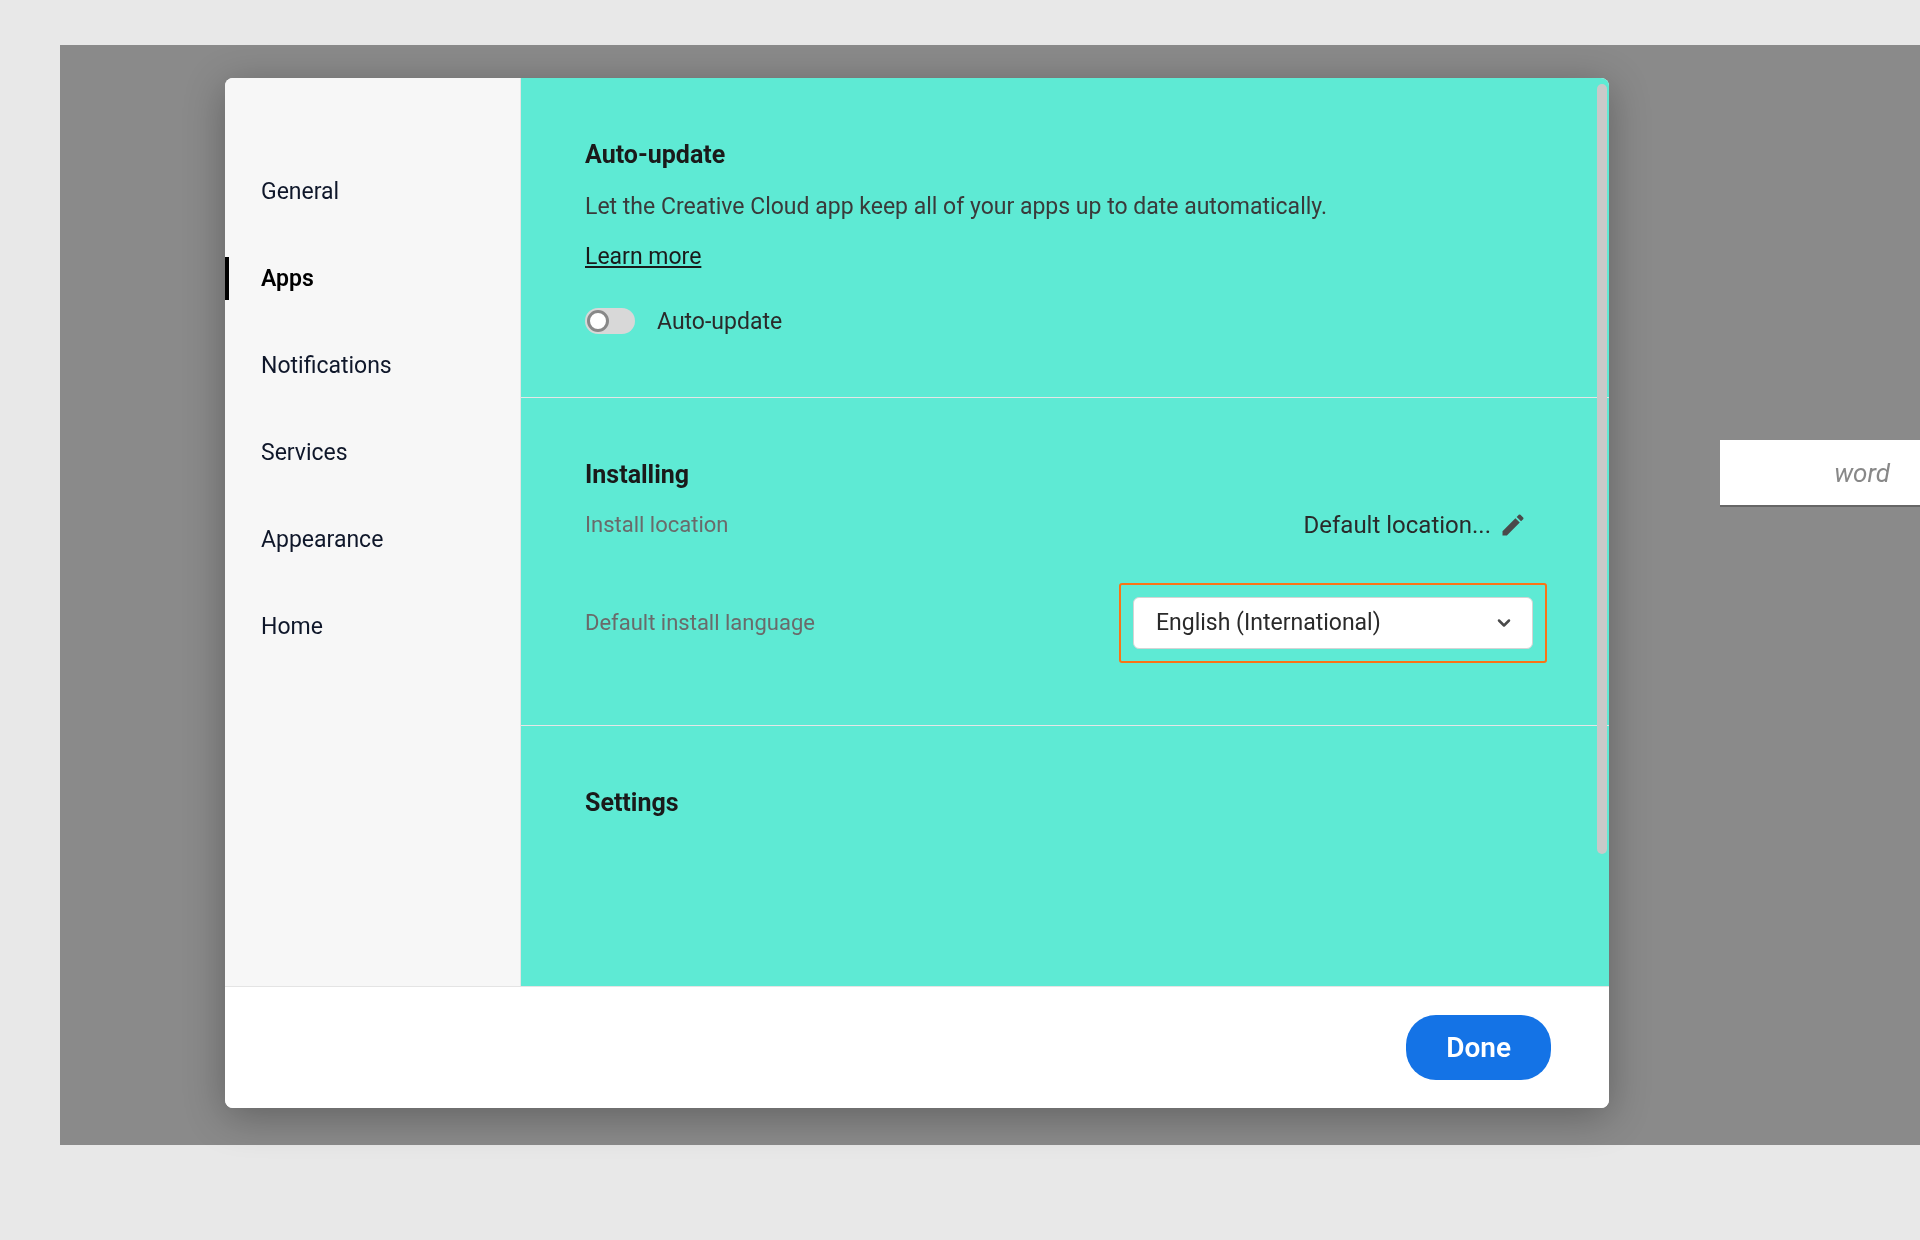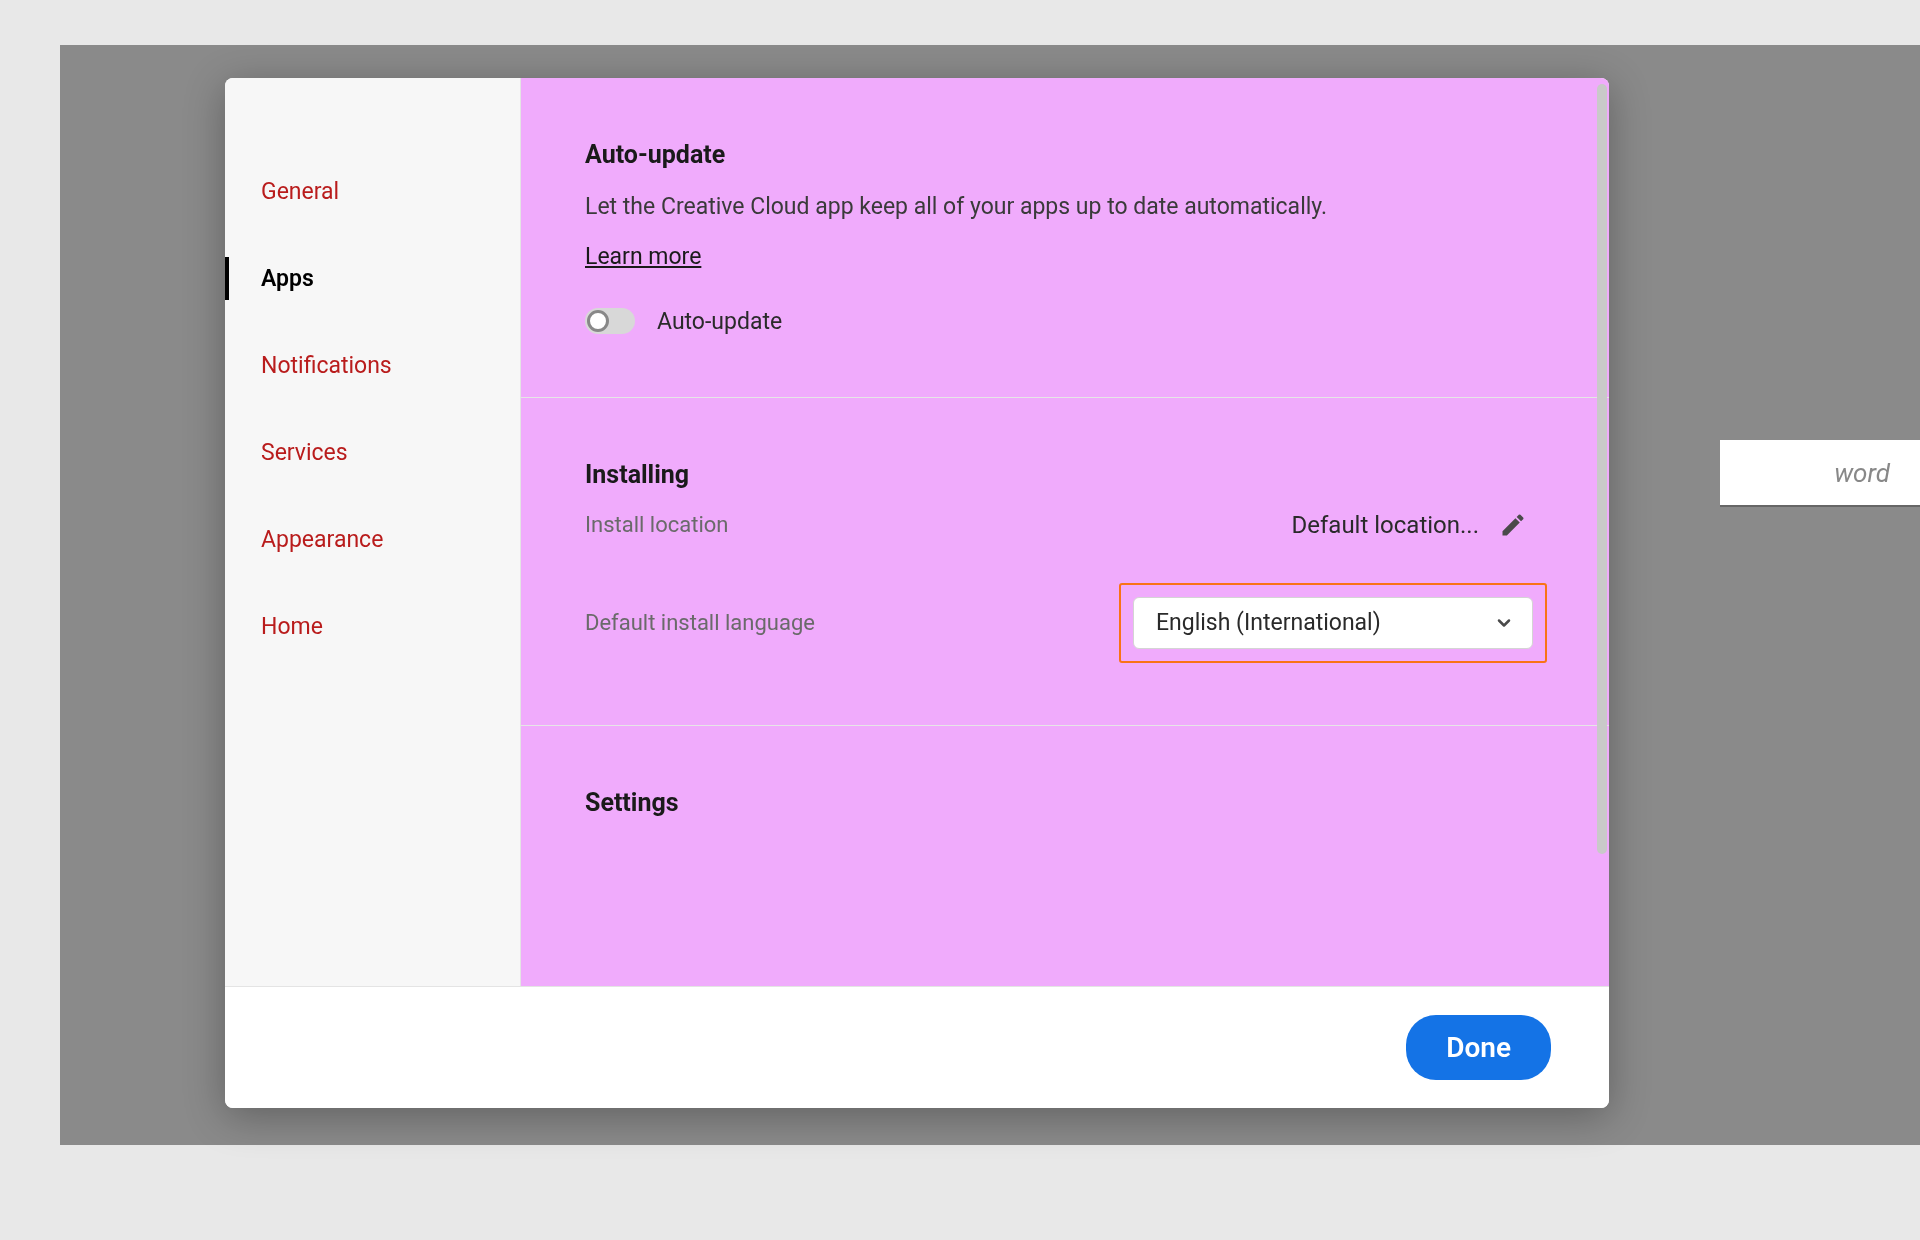--- a/index.html
+++ b/index.html
@@ -69,41 +69,41 @@
     .sidebar {
       width: 296px;
       height: 100%;
       background: #f7f7f7;
       border-right: 1px solid #e4e4e4;
       padding-top: 70px;
     }
     .sidebar-item {
       padding: 30px 0 30px 36px;
       font-size: 23px;
-      color: #b91c1c;
+      color: #0f172a;
       cursor: pointer;
       position: relative;
     }
     .sidebar-item.active {
       color: #000;
       font-weight: 600;
     }
     .sidebar-item.active::before {
       content: '';
       position: absolute;
       left: 0;
       top: 22px;
       bottom: 22px;
       width: 4px;
       background: #000;
     }
     .main {
       flex: 1;
       overflow-y: auto;
-      background: #f0abfc;
+      background: #5eead4;
       position: relative;
     }
     .scrollbar-fake {
       position: absolute;
       right: 2px;
       top: 6px;
       width: 10px;
       height: 770px;
       background: #c9c9c9;
       border-radius: 5px;
@@ -170,21 +170,21 @@
       margin-top: 22px;
       gap: 30px;
     }
     .row-label {
       font-size: 22px;
       color: #6a6a6a;
     }
     .location-group {
       display: flex;
       align-items: center;
-      gap: 20px;
+      gap: 8px;
       margin-right: 18px;
     }
     .location-text {
       font-size: 24px;
       color: #2a2a2a;
     }
     .pencil-icon {
       width: 28px;
       height: 28px;
       cursor: pointer;

